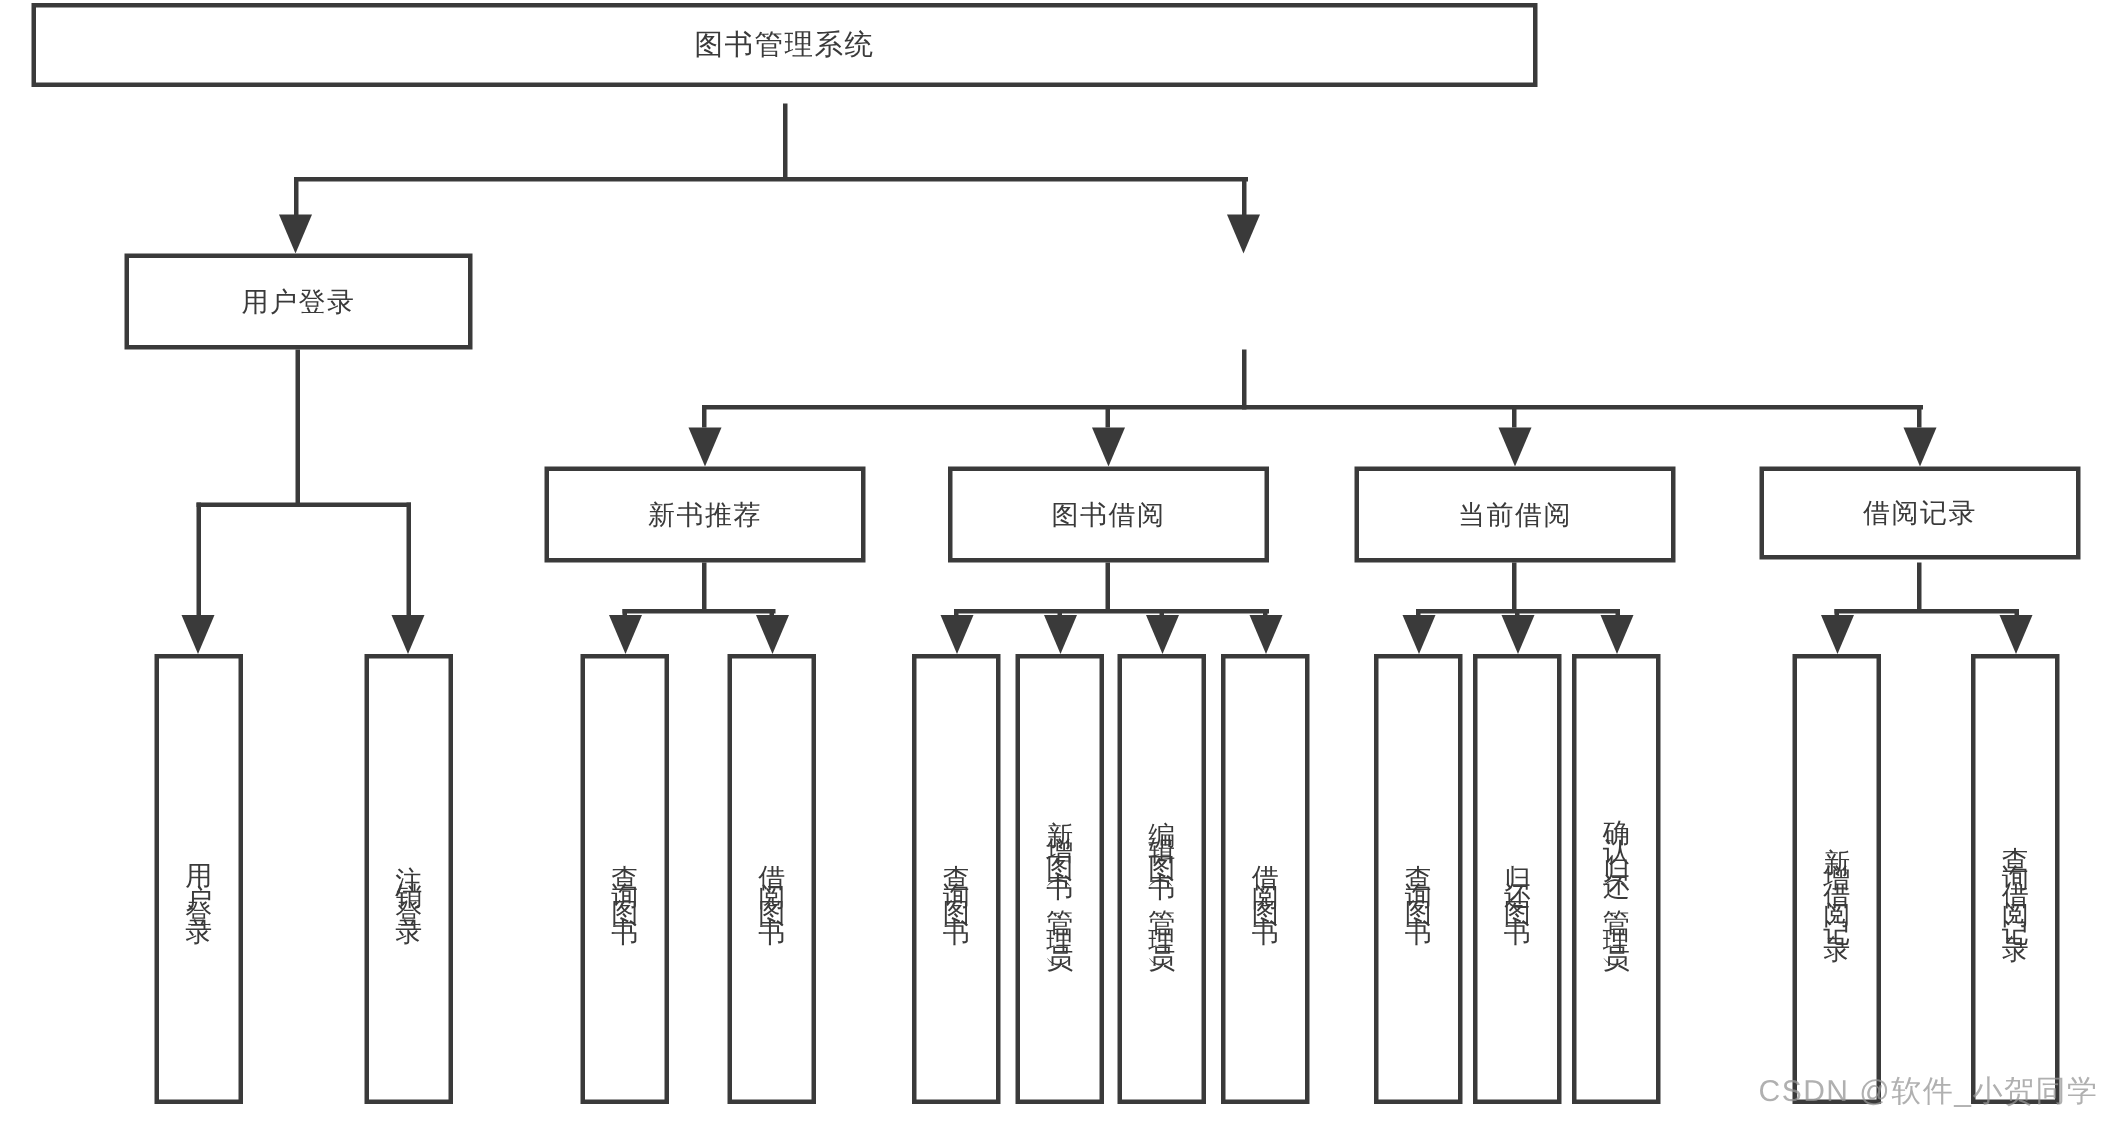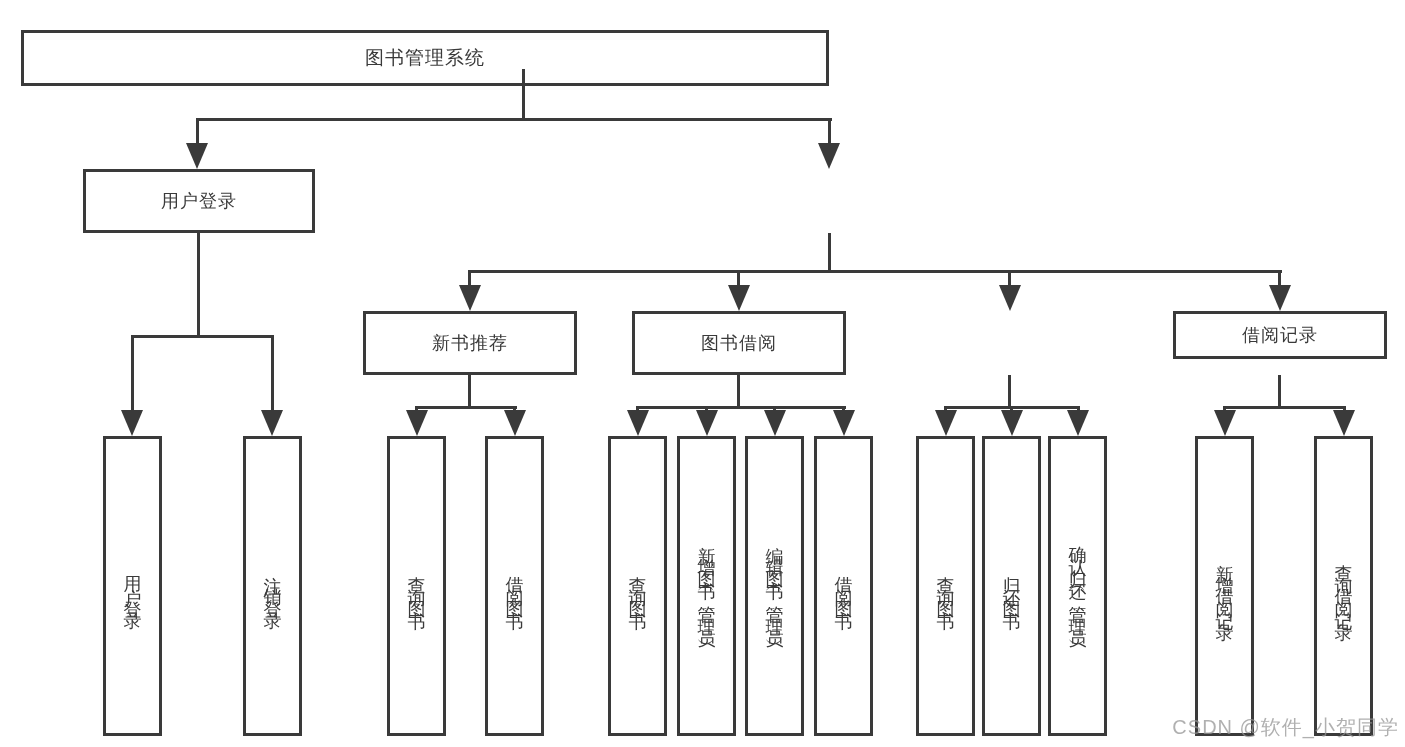--- a/index.html
+++ b/index.html
@@ -48,21 +48,21 @@
     color:rgba(150,150,150,0.75);
     white-space:nowrap;
     pointer-events:none;
   }
 </style>
 </head>
 <body>
 
 <div class="canvas">
 
-  <div class="box root" style="left:21px;top:30px;width:808px;height:56px">
+  <div class="box root" style="left:21px;top:2px;width:1004px;height:56px">
     <span>图书管理系统</span>
   </div>
 
   <div class="vl" style="left:522px;top:69px;height:51px"></div>
   <div class="hl" style="left:196px;top:118px;width:636px"></div>
   <div class="vl" style="left:196px;top:118px;height:28px"></div>
   <div class="vl" style="left:828px;top:118px;height:28px"></div>
   <div class="arw" style="left:186px;top:143px"></div>
   <div class="arw" style="left:818px;top:143px"></div>
 
@@ -87,21 +87,24 @@
   <div class="arw" style="left:728px;top:285px"></div>
   <div class="arw" style="left:999px;top:285px"></div>
   <div class="arw" style="left:1269px;top:285px"></div>
 
   <div class="box" style="left:632px;top:311px;width:214px;height:64px">
     <span>图书借阅</span>
   </div>
   <div class="box" style="left:363px;top:311px;width:214px;height:64px">
     <span>新书推荐</span>
   </div>
-  <div class="box" style="left:1173px;top:311px;width:214px;height:48px">
+  <div class="box" style="left:903px;top:311px;width:214px;height:64px">
+    <span>当前借阅</span>
+  </div>
+  <div class="box" style="left:1173px;top:311px;width:214px;height:62px">
     <span>借阅记录</span>
   </div>
 
   <div class="vl" style="left:468px;top:375px;height:33px"></div>
   <div class="hl" style="left:415px;top:406px;width:102px"></div>
   <div class="vl" style="left:415px;top:406px;height:8px"></div>
   <div class="vl" style="left:513px;top:406px;height:8px"></div>
   <div class="arw" style="left:406px;top:410px"></div>
   <div class="arw" style="left:504px;top:410px"></div>
 

